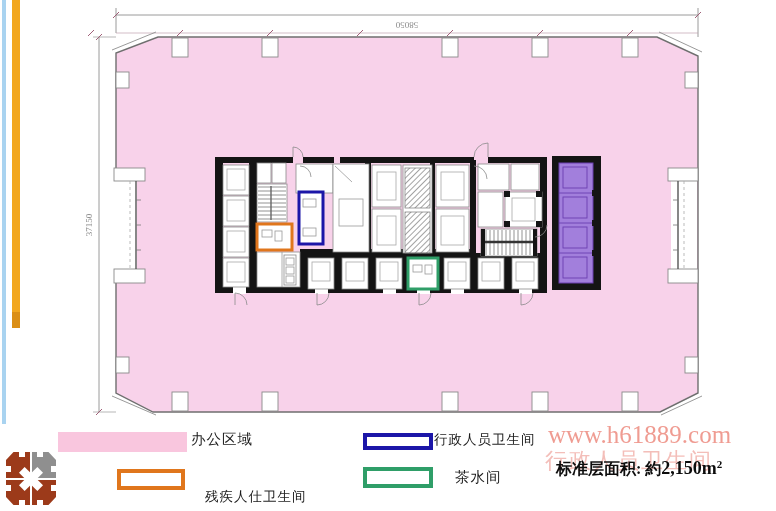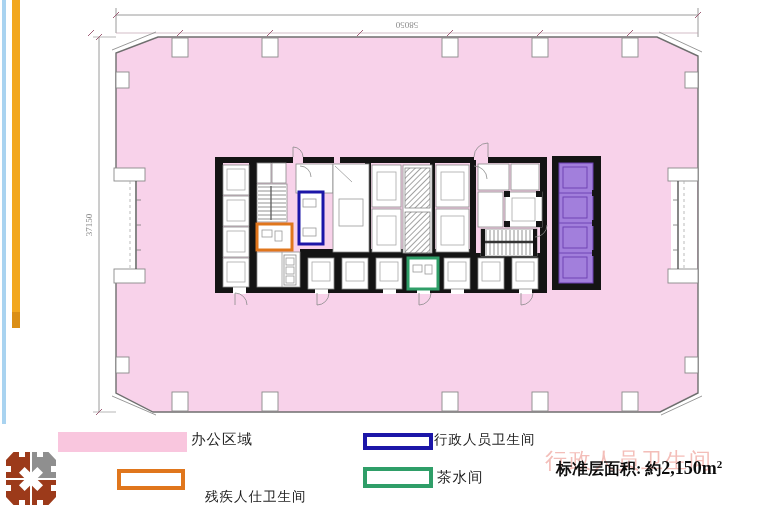--- a/index.html
+++ b/index.html
@@ -16,21 +16,21 @@
   
   .sw{position:absolute;box-sizing:border-box;background:#fff;}
   .sw-office{left:58px;top:432px;width:129px;height:20px;}
   .sw-disabled{left:117px;top:469px;width:68px;height:21px;border:4px solid;}
   .sw-admin{left:363px;top:433px;width:70px;height:17px;border:4px solid;}
   .sw-pantry{left:363px;top:467px;width:70px;height:21px;border:4px solid;}
   .lg-label{position:absolute;font-size:14.5px;color:#1c1c1c;letter-spacing:1px;white-space:nowrap;}
   .lb1{left:191px;top:430px;}
   .lb2{left:205px;top:488px;font-size:13.5px;}
   .lb3{left:434px;top:431px;font-size:13.5px;}
-  .lb4{left:437px;top:468px;}
+  .lb4{left:455px;top:468px;}
   
   .wm1{position:absolute;left:548px;top:421px;font-size:25px;white-space:nowrap;opacity:.8;}
   .wm2{position:absolute;left:545px;top:446px;font-size:22px;letter-spacing:2px;white-space:nowrap;opacity:.65;}
   .area-note{position:absolute;left:556px;top:458px;font-size:16px;color:#0d0d0d;white-space:nowrap;font-weight:600;}
   .area-note b{font-size:18px;}
   .area-note sup{font-size:11px;font-weight:700;}
   
   .logo{position:absolute;left:6px;top:452px;width:50px;height:53px;
         clip-path:polygon(15% 0,85% 0,100% 15%,100% 85%,85% 100%,15% 100%,0 85%,0 15%);
         display:grid;grid-template-columns:1fr 1fr;grid-template-rows:1fr 1fr;gap:2px;background:#fff;}
@@ -320,20 +320,21 @@
 
   <div class="sw sw-disabled" style="border-color: rgb(224, 118, 28);"></div>
   <div class="lg-label lb2">残疾人仕卫生间</div>
 
   <div class="sw sw-admin" style="border-color: rgb(28, 22, 168);"></div>
   <div class="lg-label lb3">行政人员卫生间</div>
 
   <div class="sw sw-pantry" style="border-color: rgb(47, 158, 104);"></div>
   <div class="lg-label lb4">茶水间</div>
 
+  <div class="wm1" style="color: rgb(236, 132, 120);">www.h61889.com</div>
   <div class="wm2" style="color: rgb(238, 156, 148);">行政人员卫生间</div>
   <div class="area-note"><span>标准层面积: 約</span><b>2,150m</b><sup>2</sup></div>
 
   <div class="logo">
     <div class="q" style="background: rgb(156, 58, 26);"></div>
     <div class="q" style="background: rgb(143, 143, 143);"></div>
     <div class="q" style="background: rgb(156, 58, 26);"></div>
     <div class="q" style="background: rgb(156, 58, 26);"></div>
     <div class="logo-notch" style="left:13px;top:0;"></div>
     <div class="logo-notch" style="left:31px;top:0;"></div>

